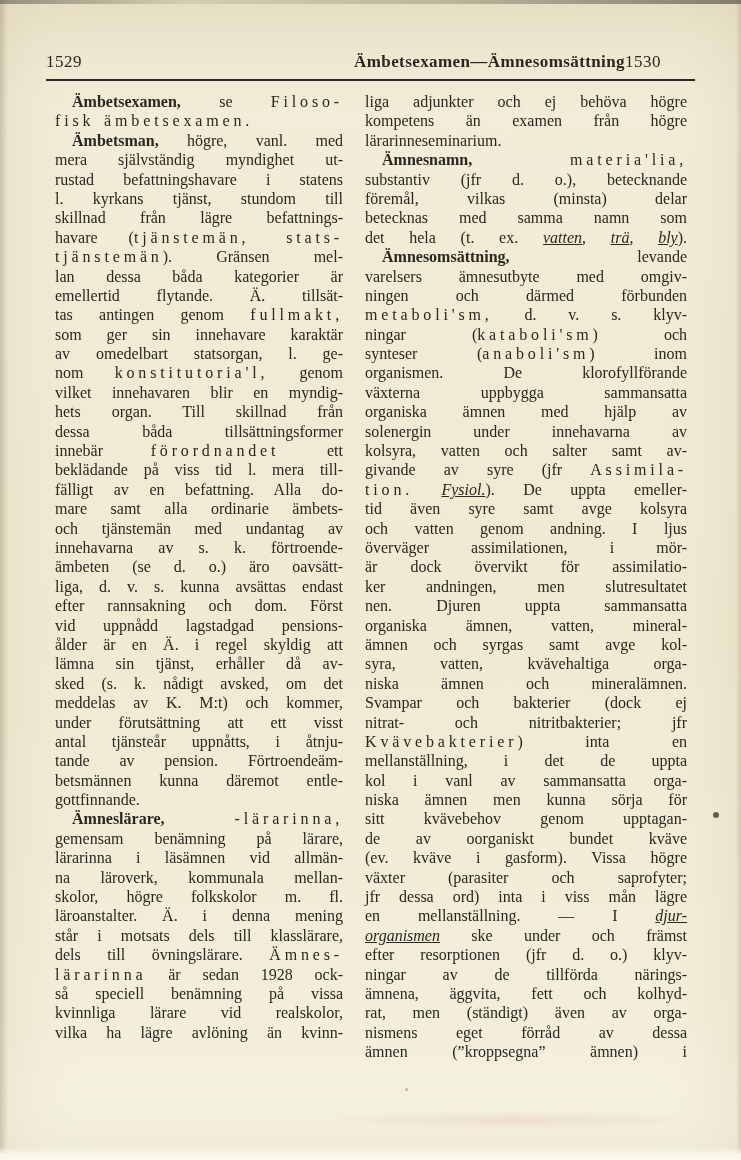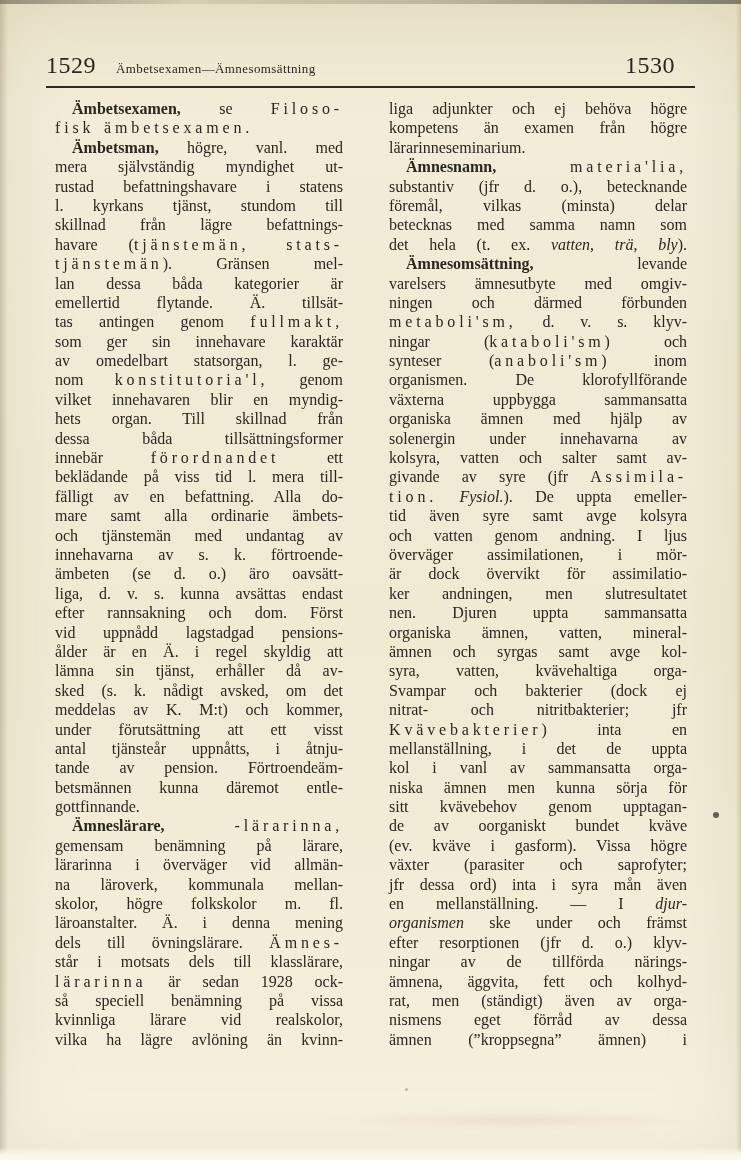--- a/index.html
+++ b/index.html
@@ -24,37 +24,37 @@
     background:linear-gradient(180deg,rgba(250,247,236,0),#f8f5e8 55%,#fbf9f0);}
   .speck{position:absolute;left:713px;top:812px;width:6px;height:6px;border-radius:50%;
     background:#524f46;opacity:.9;}
   .speck-small{position:absolute;left:405px;top:1088px;width:3px;height:3px;border-radius:50%;
     background:#8a857a;opacity:.55;}
   .smudge{position:absolute;left:320px;top:1112px;width:390px;height:16px;
     background:radial-gradient(ellipse at center,rgba(205,128,112,.16),rgba(205,128,112,0) 70%);
     filter:blur(2px);}
   
   .header{display:flex;align-items:baseline;margin:52px 46px 0 46px;}
-  .pagenum{font-size:24px;width:70px;letter-spacing:.5px;}
+  .pagenum{font-size:17px;width:70px;letter-spacing:.5px;}
   .pagenum.right{text-align:left;}
-  .header-title{flex:1;text-align:left;font-weight:normal;font-size:13px;letter-spacing:.4px;}
+  .header-title{flex:1;text-align:right;font-weight:bold;font-size:17px;letter-spacing:.4px;}
   .rule{border-top:2.2px solid #2c2a22;margin:7px 46px 0 46px;}
   
-  .columns{display:flex;margin:11px 54px 0 55px;gap:12px;}
+  .columns{display:flex;margin:11px 54px 0 55px;gap:22px;}
   .column{width:288px;}
-  .column:last-child{flex:1;width:auto;margin-left:34px;}
+  .column:last-child{flex:1;width:auto;}
   .line{
     font-size:16px;line-height:19.4px;height:19.4px;
     text-align:justify;text-align-last:justify;
     overflow:visible;
   }
   .line.end{text-align-last:left;}
   .line.indent{text-indent:17px;}
   .s-b{font-weight:bold;}
-  .s-i{font-style:italic;}
+  .s-i{font-style:italic;text-decoration:underline;}
   .s-sp{letter-spacing:.24em;word-spacing:.12em;}
 </style>
 </head>
 <body>
 
 <div class="page">
   <div class="edge-top"></div>
   <div class="edge-left"></div>
   <div class="edge-right"></div>
 
@@ -99,26 +99,26 @@
         <div class="line"><span>lämna sin tjänst, erhåller då av-</span></div>
         <div class="line"><span>sked (s. k. nådigt avsked, om det</span></div>
         <div class="line"><span>meddelas av K. M:t) och kommer,</span></div>
         <div class="line"><span>under förutsättning att ett visst</span></div>
         <div class="line"><span>antal tjänsteår uppnåtts, i åtnju-</span></div>
         <div class="line"><span>tande av pension. Förtroendeäm-</span></div>
         <div class="line"><span>betsmännen kunna däremot entle-</span></div>
         <div class="line end"><span>gottfinnande.</span></div>
         <div class="line indent"><span class="s-b">Ämneslärare,</span><span> </span><span class="s-sp">-lärarinna,</span></div>
         <div class="line"><span>gemensam benämning på lärare,</span></div>
-        <div class="line"><span>lärarinna i överväger vid allmän-</span></div>
+        <div class="line"><span>lärarinna i läsämnen vid allmän-</span></div>
         <div class="line"><span>na läroverk, kommunala mellan-</span></div>
         <div class="line"><span>skolor, högre folkskolor m. fl.</span></div>
         <div class="line"><span>läroanstalter. Ä. i denna mening</span></div>
+        <div class="line"><span>står i motsats dels till klasslärare,</span></div>
         <div class="line"><span>dels till övningslärare. </span><span class="s-sp">Ämnes-</span></div>
-        <div class="line"><span>står i motsats dels till klasslärare,</span></div>
         <div class="line"><span class="s-sp">lärarinna</span><span> är sedan 1928 ock-</span></div>
         <div class="line"><span>så speciell benämning på vissa</span></div>
         <div class="line"><span>kvinnliga lärare vid realskolor,</span></div>
         <div class="line"><span>vilka ha lägre avlöning än kvinn-</span></div>
       </div>
       <div class="column">
         <div class="line"><span>liga adjunkter och ej behöva högre</span></div>
         <div class="line"><span>kompetens än examen från högre</span></div>
         <div class="line end"><span>lärarinneseminarium.</span></div>
         <div class="line indent"><span class="s-b">Ämnesnamn,</span><span> </span><span class="s-sp">materia'lia,</span></div>
@@ -141,31 +141,32 @@
         <div class="line"><span class="s-sp">tion.</span><span> </span><span class="s-i">Fysiol.</span><span>). De uppta emeller-</span></div>
         <div class="line"><span>tid även syre samt avge kolsyra</span></div>
         <div class="line"><span>och vatten genom andning. I ljus</span></div>
         <div class="line"><span>överväger assimilationen, i mör-</span></div>
         <div class="line"><span>är dock övervikt för assimilatio-</span></div>
         <div class="line"><span>ker andningen, men slutresultatet</span></div>
         <div class="line"><span>nen. Djuren uppta sammansatta</span></div>
         <div class="line"><span>organiska ämnen, vatten, mineral-</span></div>
         <div class="line"><span>ämnen och syrgas samt avge kol-</span></div>
         <div class="line"><span>syra, vatten, kvävehaltiga orga-</span></div>
+        <div class="line"><span>niska ämnen och mineralämnen.</span></div>
         <div class="line"><span>Svampar och bakterier (dock ej</span></div>
         <div class="line"><span>nitrat- och nitritbakterier; jfr</span></div>
         <div class="line"><span class="s-sp">Kvävebakterier</span><span>) inta en</span></div>
         <div class="line"><span>mellanställning, i det de uppta</span></div>
         <div class="line"><span>kol i vanl av sammansatta orga-</span></div>
         <div class="line"><span>niska ämnen men kunna sörja för</span></div>
         <div class="line"><span>sitt kvävebehov genom upptagan-</span></div>
         <div class="line"><span>de av oorganiskt bundet kväve</span></div>
         <div class="line"><span>(ev. kväve i gasform). Vissa högre</span></div>
         <div class="line"><span>växter (parasiter och saprofyter;</span></div>
-        <div class="line"><span>jfr dessa ord) inta i syra mån även</span></div>
+        <div class="line"><span>jfr dessa ord) inta i viss mån lägre</span></div>
         <div class="line"><span>en mellanställning. — I </span><span class="s-i">djur-</span></div>
         <div class="line"><span class="s-i">organismen</span><span> ske under och främst</span></div>
         <div class="line"><span>efter resorptionen (jfr d. o.) klyv-</span></div>
         <div class="line"><span>ningar av de tillförda närings-</span></div>
         <div class="line"><span>ämnena, äggvita, fett och kolhyd-</span></div>
         <div class="line"><span>rat, men (ständigt) även av orga-</span></div>
         <div class="line"><span>nismens eget förråd av dessa</span></div>
         <div class="line"><span>ämnen (”kroppsegna” ämnen) i</span></div>
       </div>
     </div>

